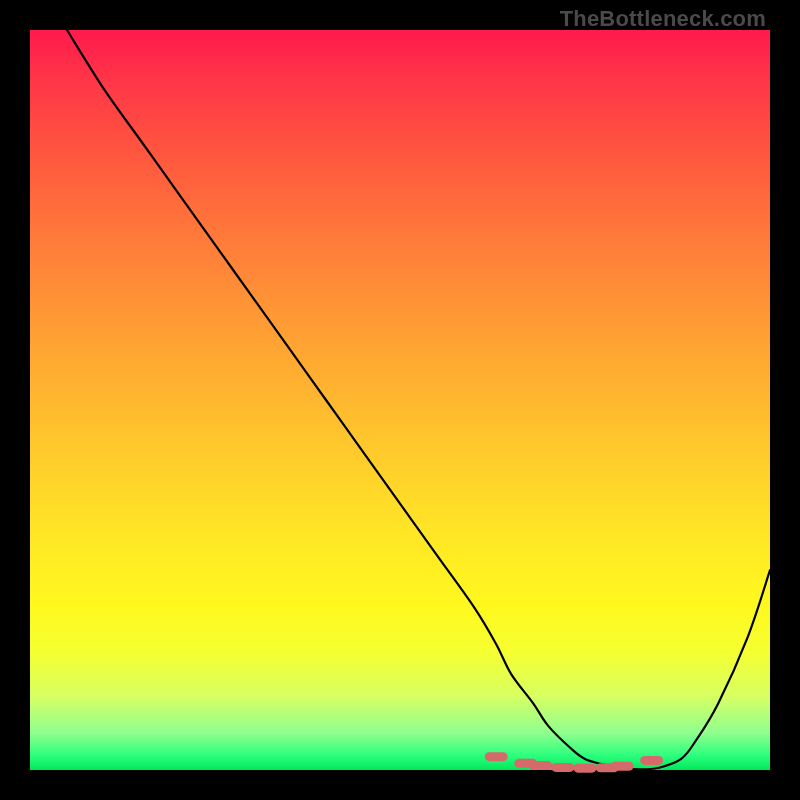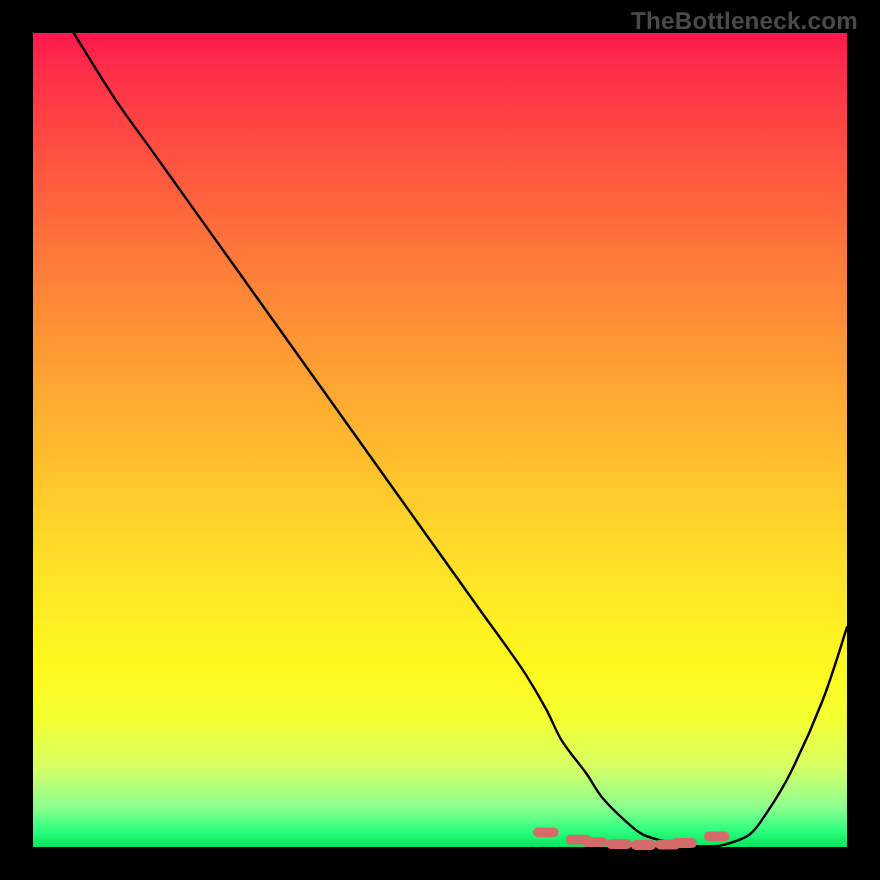--- a/index.html
+++ b/index.html
@@ -37,21 +37,21 @@
       #f5ff30 84%,
       #d8ff63 90%,
       #8fff8f 95%,
       #2eff7e 98%,
       #00e85a 100%
     );
   }
   .watermark {
     position: absolute;
     top: 6px;
-    right: 20px;
+    right: 34px;
     color: #4a4a4a;
     font-size: 22px;
     font-weight: 600;
     letter-spacing: 0.2px;
     user-select: none;
   }
   svg.curve {
     position: absolute;
     left: 0;
     top: 0;

